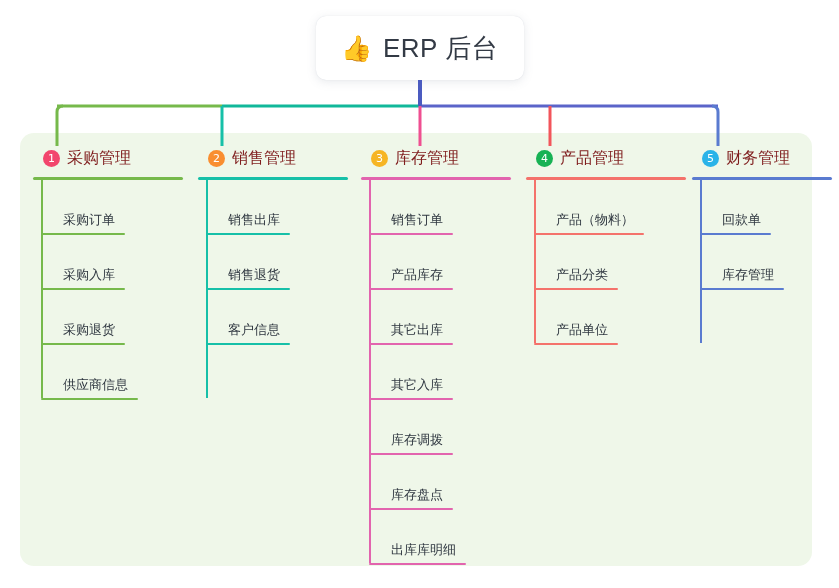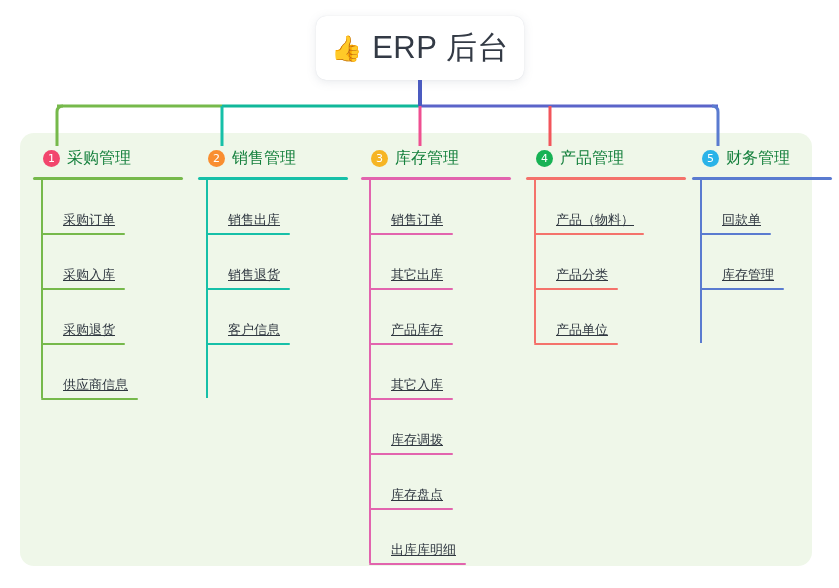--- a/index.html
+++ b/index.html
@@ -19,21 +19,21 @@
     width:208px;height:64px;
     background:#ffffff;
     border-radius:10px;
     box-shadow:0 2px 10px rgba(120,130,150,.17), 0 0 1px rgba(120,130,150,.25);
     display:flex;align-items:center;justify-content:center;
     gap:10px;
     box-sizing:border-box;
   }
   .title-emoji{font-size:25px;line-height:1;}
   .title-text{
-    font-size:31px;color:#333a45;letter-spacing:.5px;white-space:nowrap;
+    font-size:26px;color:#333a45;letter-spacing:.5px;white-space:nowrap;
   }
 
   
   .panel{
     position:absolute;
     left:20px;top:133px;
     width:792px;height:433px;
     background:#eff7e9;
     border-radius:14px;
   }
@@ -47,36 +47,36 @@
   .col-head{
     display:flex;align-items:center;gap:7px;
     height:24px;padding-left:10px;
     white-space:nowrap;
   }
   .badge{
     width:17px;height:17px;border-radius:50%;
     color:#fff;font-size:11px;line-height:17px;text-align:center;
     flex:0 0 auto;font-family:"DejaVu Sans",sans-serif;
   }
-  .head-label{font-size:16px;color:#15803d;}
+  .head-label{font-size:16px;color:#7f1d1d;}
   .head-rule{height:3px;border-radius:2px;margin-top:7px;}
 
   
   .leaf-wrap{position:relative;margin-top:0;}
   .spine{position:absolute;left:8px;top:0;width:2px;}
   .leaf{
     position:relative;
     height:55px;
     display:flex;align-items:flex-end;
     box-sizing:border-box;
   }
   .leaf-inner{position:relative;margin-left:8px;}
   .leaf-label{
     font-size:13px;color:#2f3740;white-space:nowrap;
-    padding:0 10px 4px 22px;display:block;text-decoration:underline;
+    padding:0 10px 4px 22px;display:block;
   }
   .leaf-rule{height:2px;border-radius:1px;}
 </style>
 </head>
 <body>
 
 <div id="root">
 
   <div class="panel"></div>
 
@@ -169,27 +169,27 @@
         <div class="leaf-wrap">
           <div class="spine" style="background: rgb(226, 100, 174); height: 383px;"></div>
           <div class="leaf">
             <div class="leaf-inner">
               <span class="leaf-label">销售订单</span>
               <div class="leaf-rule" style="background: rgb(226, 100, 174);"></div>
             </div>
           </div>
           <div class="leaf">
             <div class="leaf-inner">
+              <span class="leaf-label">产品库存</span>
+              <div class="leaf-rule" style="background: rgb(226, 100, 174);"></div>
+            </div>
+          </div>
+          <div class="leaf">
+            <div class="leaf-inner">
               <span class="leaf-label">其它出库</span>
-              <div class="leaf-rule" style="background: rgb(226, 100, 174);"></div>
-            </div>
-          </div>
-          <div class="leaf">
-            <div class="leaf-inner">
-              <span class="leaf-label">产品库存</span>
               <div class="leaf-rule" style="background: rgb(226, 100, 174);"></div>
             </div>
           </div>
           <div class="leaf">
             <div class="leaf-inner">
               <span class="leaf-label">其它入库</span>
               <div class="leaf-rule" style="background: rgb(226, 100, 174);"></div>
             </div>
           </div>
           <div class="leaf">

